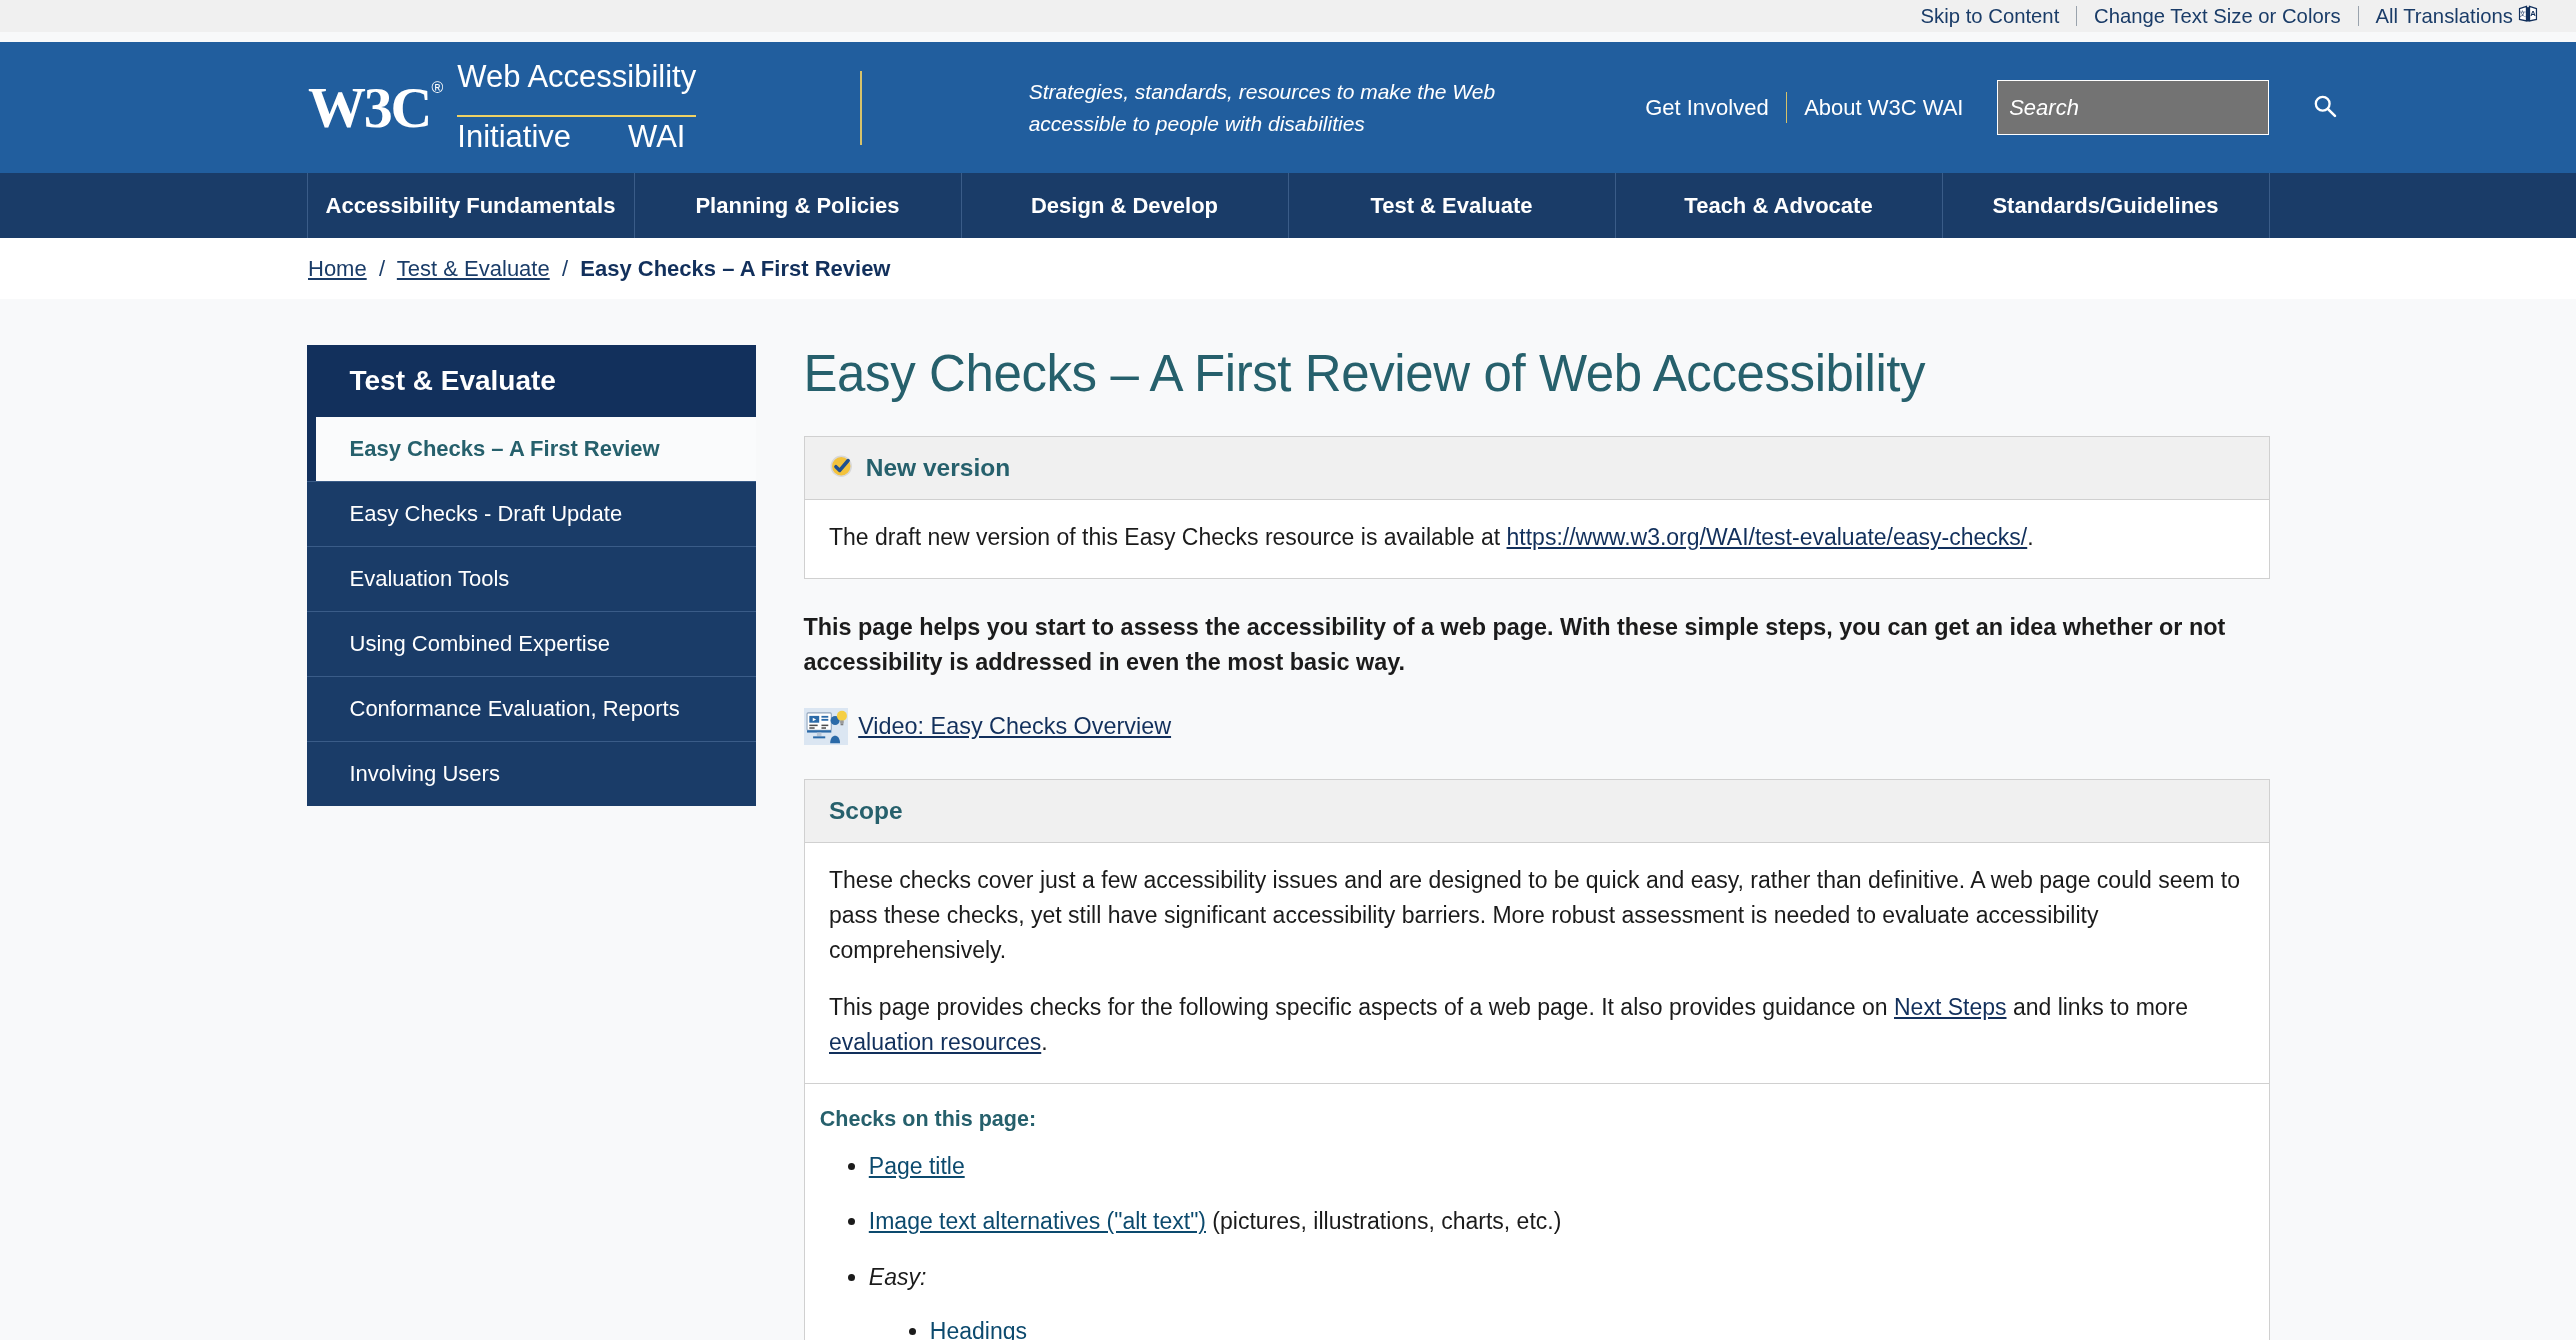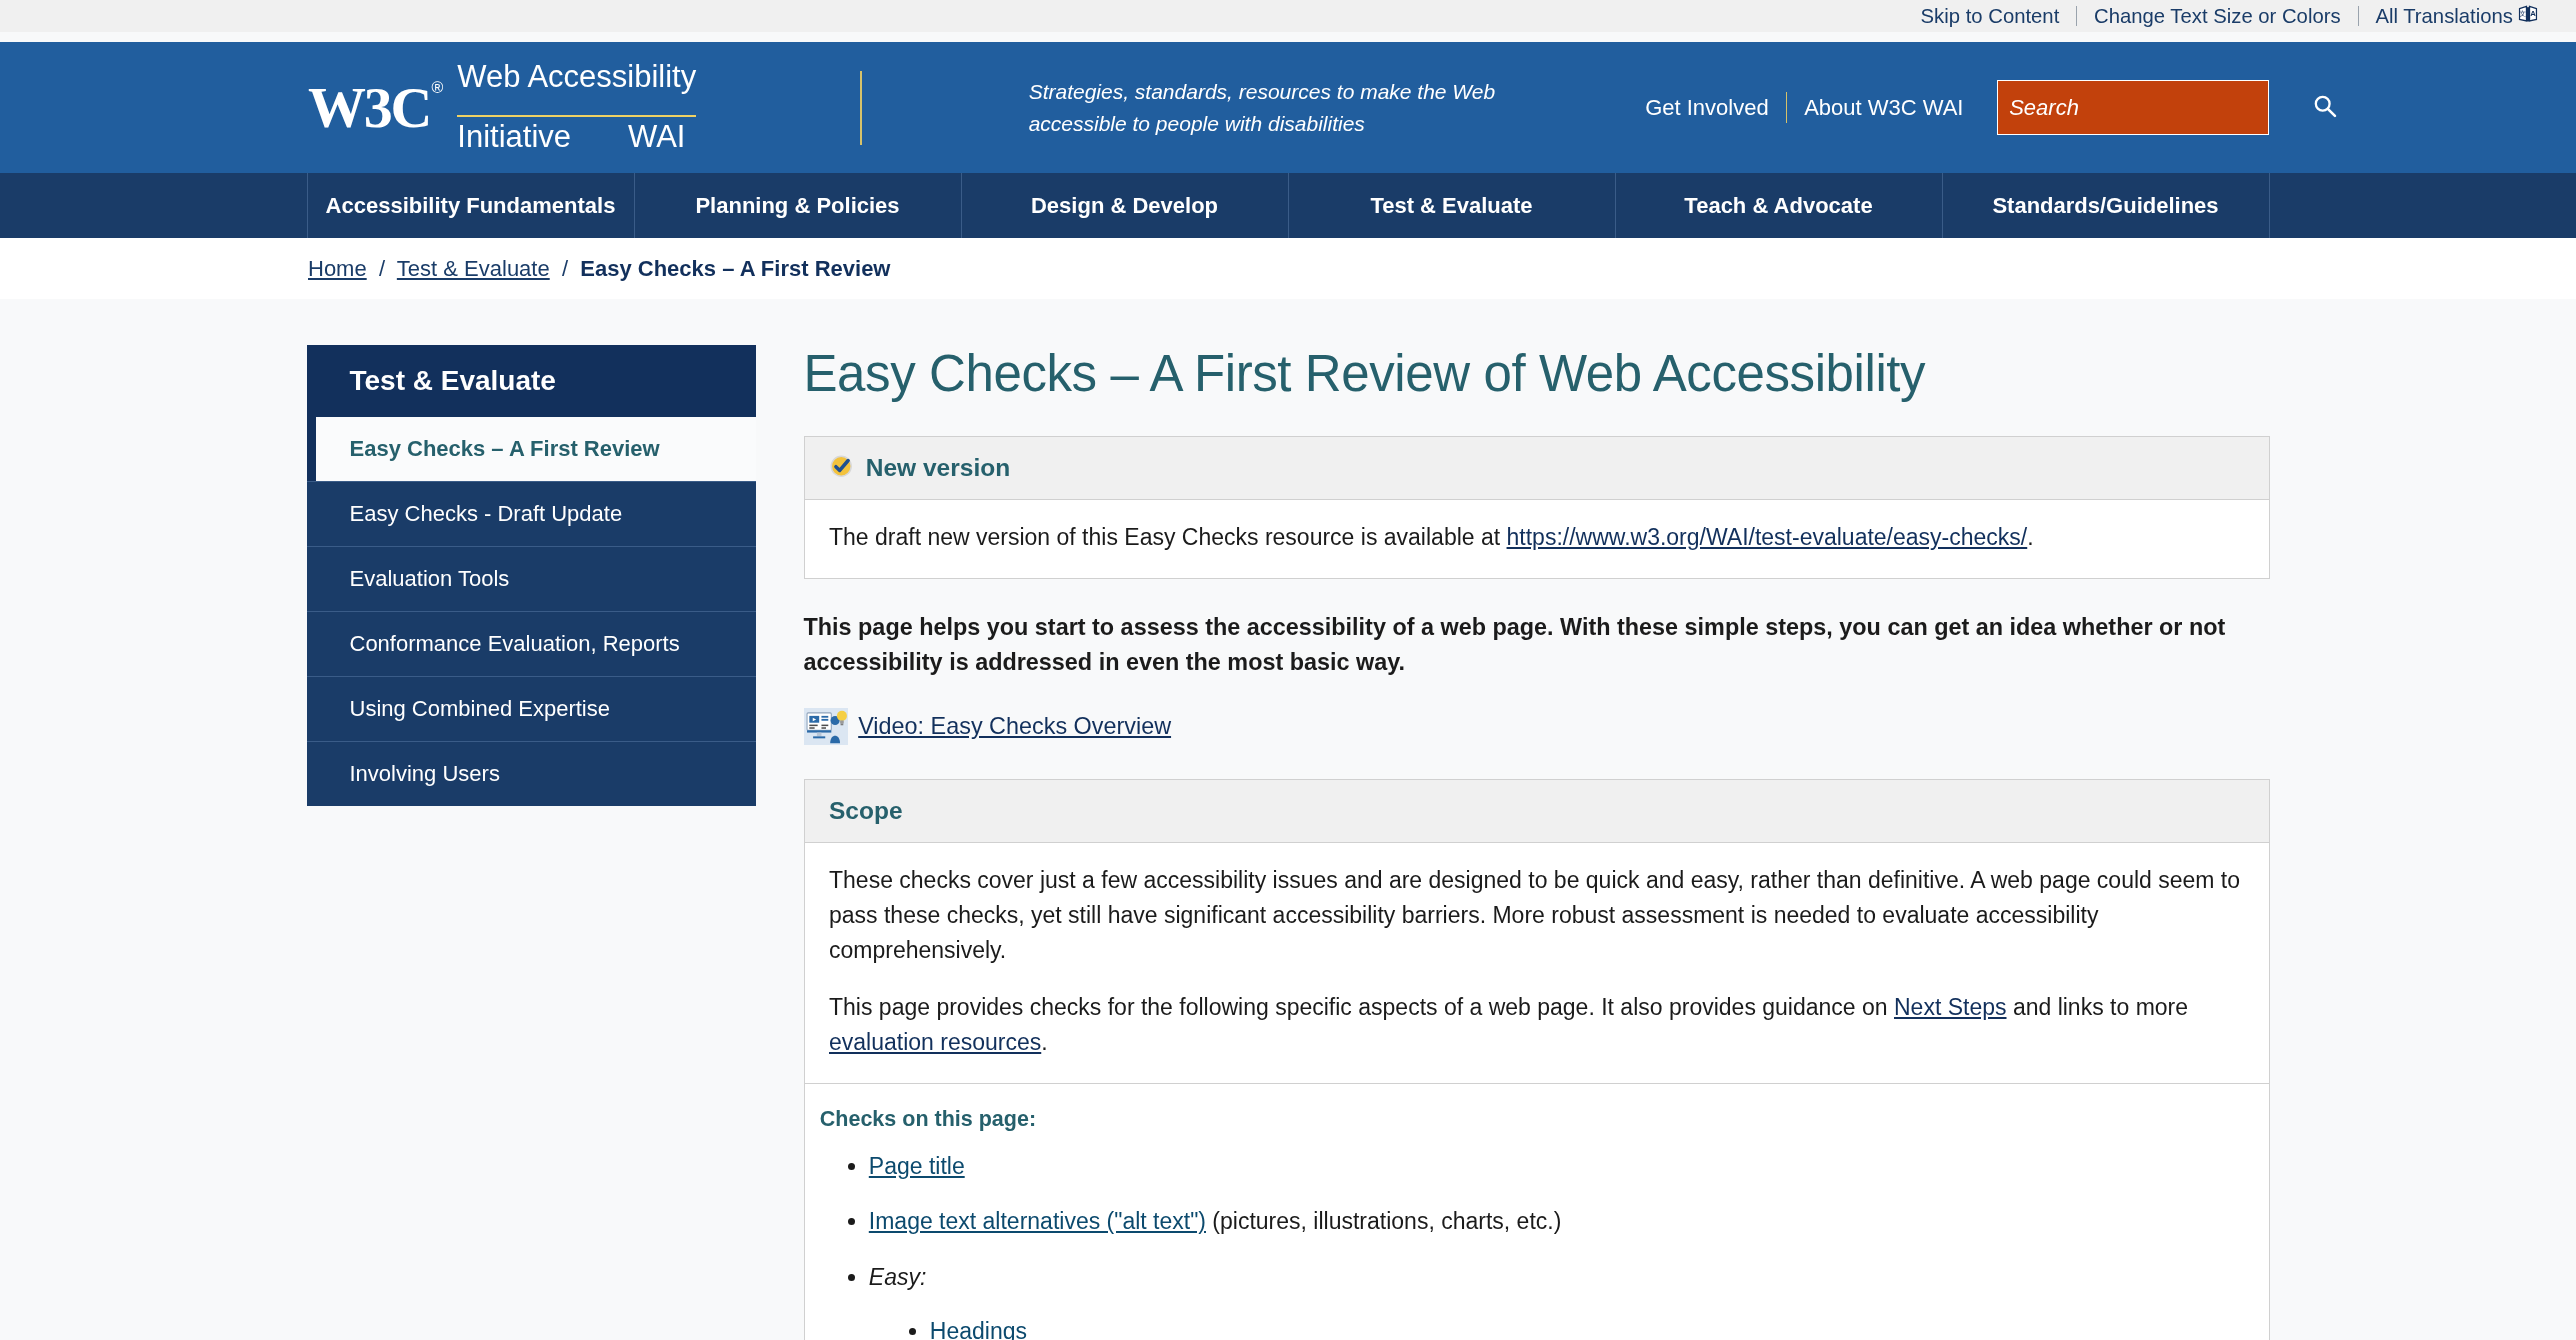--- a/index.html
+++ b/index.html
@@ -130,21 +130,21 @@
   .header-nav-sep {
     width: 1.5px;
     height: 31px;
     background: #d6c26a;
   }
   .search-wrap {
     margin-left: 17px;
     width: 272px;
     height: 55px;
     border: 1.5px solid #ffffff;
-    background: #c2410c;
+    background: #737373;
     display: flex;
     align-items: center;
     position: relative;
   }
   .search-input {
     flex: 1;
     height: 100%;
     background: transparent;
     border: none;
     outline: none;
@@ -452,24 +452,24 @@
       <li class="sidebar-item active">
         <a href="#">Easy Checks – A First Review</a>
       </li>
       <li class="sidebar-item">
         <a href="#">Easy Checks - Draft Update</a>
       </li>
       <li class="sidebar-item">
         <a href="#">Evaluation Tools</a>
       </li>
       <li class="sidebar-item">
-        <a href="#">Conformance Evaluation, Reports</a>
+        <a href="#">Using Combined Expertise</a>
       </li>
       <li class="sidebar-item">
-        <a href="#">Using Combined Expertise</a>
+        <a href="#">Conformance Evaluation, Reports</a>
       </li>
       <li class="sidebar-item">
         <a href="#">Involving Users</a>
       </li>
     </ul>
   </aside>
 
   <main class="content">
 
     <h1 class="page-title">Easy Checks – A First Review of Web Accessibility</h1>

